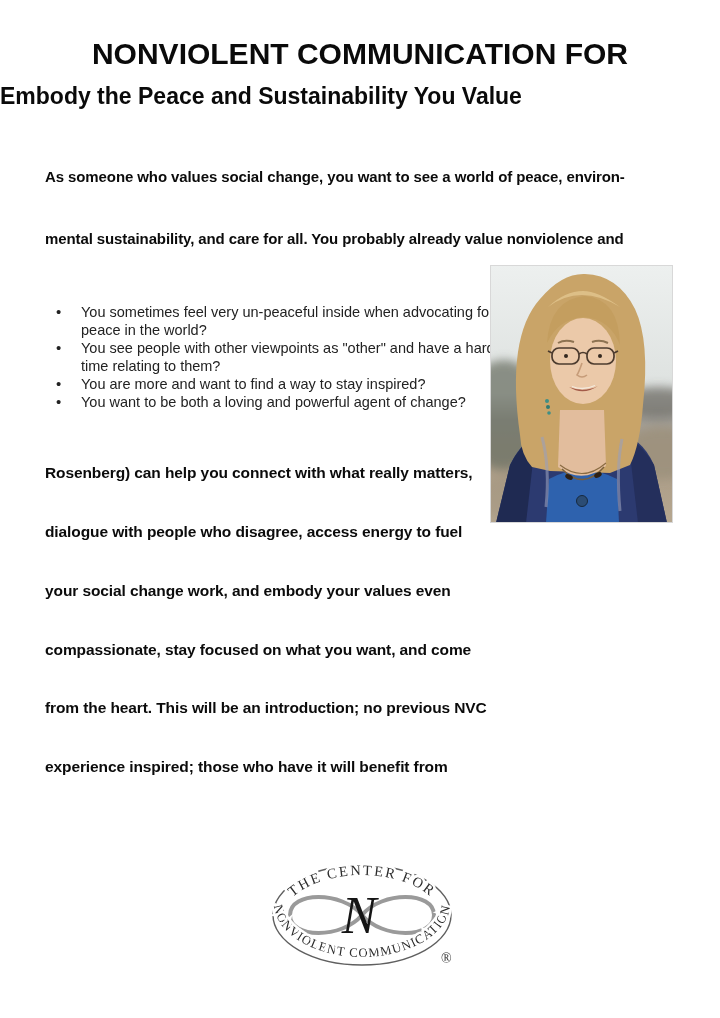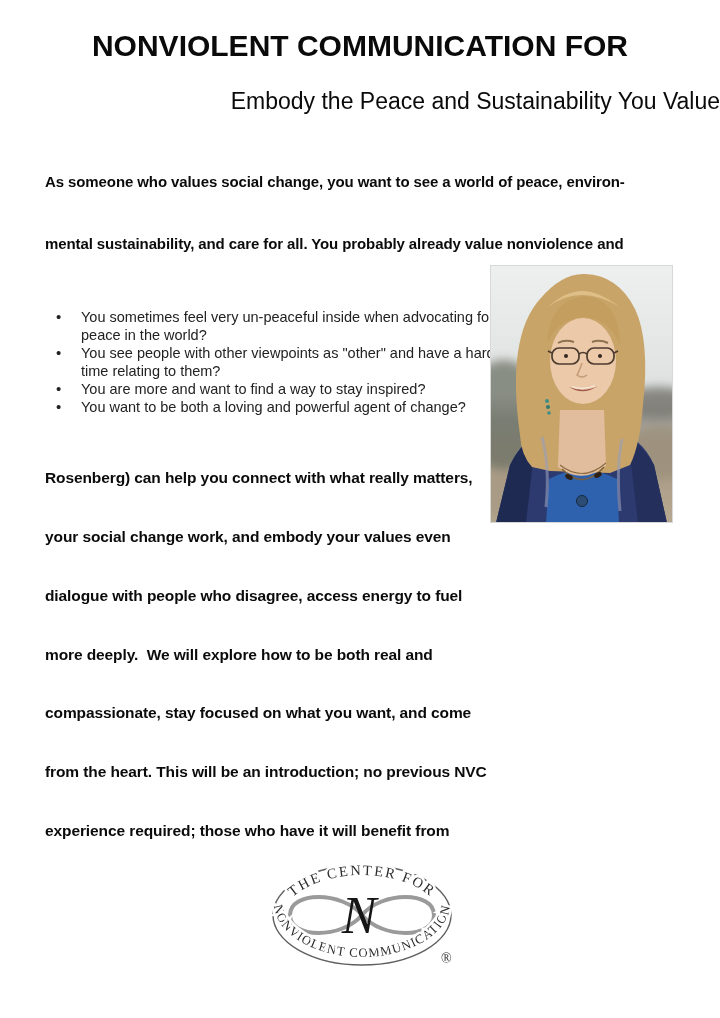--- a/index.html
+++ b/index.html
@@ -1,21 +1,21 @@
 <!DOCTYPE html>
 <html><head>
 <meta charset="utf-8">
 <style>
   html,body{margin:0;padding:0;background:#ffffff;}
   .page{
     position:relative;width:720px;height:1018px;background:#fff;overflow:hidden;
     font-family:"Liberation Sans",sans-serif;color:#0b0b0b;
   }
-  .title{padding-top:26px;text-align:center;font-weight:700;font-size:30px;line-height:40px;color:#0a0a0a;}
-  .subtitle{margin-top:20px;text-align:right;font-weight:400;font-size:23px;line-height:30px;color:#0a0a0a;}
+  .title{padding-top:34px;text-align:center;font-weight:700;font-size:30px;line-height:40px;color:#0a0a0a;}
+  .subtitle{margin-top:7px;text-align:left;font-weight:700;font-size:23px;line-height:30px;color:#0a0a0a;}
   .intro{margin:15px 40px 0 45px;font-weight:700;font-size:15px;line-height:20.5px;letter-spacing:-0.1px;white-space:pre-wrap;}
   .bullets{margin:13px 0 0 45px;width:452px;font-size:14.5px;line-height:18px;color:#222;}
   .bullet-row{display:flex;}
   .bullet-dot{flex:0 0 36px;box-sizing:border-box;padding-left:11px;font-size:15px;color:#222;}
   .bullet-text{flex:1;}
   .main-para{margin:13px 0 0 45px;width:455px;font-weight:700;font-size:15.5px;line-height:19.6px;letter-spacing:-0.1px;white-space:pre-wrap;}
   .photo{position:absolute;left:490px;top:265px;}
   .logo{position:absolute;left:260px;top:853px;}
   .logo-arc-text{font-family:"Liberation Serif",serif;font-size:14.5px;letter-spacing:2px;fill:#2d2d2d;paint-order:stroke;stroke:#ffffff;stroke-width:5px;}
   .logo-arc-text.bottom{font-size:12.8px;letter-spacing:1px;}
@@ -51,26 +51,25 @@
       <span class="bullet-text">You are more and want to find a way to stay inspired?</span>
     </div>
     <div class="bullet-row">
       <span class="bullet-dot">•</span>
       <span class="bullet-text">You want to be both a loving and powerful agent of change?</span>
     </div>
   </div>
 
   <div class="main-para">
     <div>Rosenberg) can help you connect with what really matters,</div>
+    <div>dialogue with people who disagree, access energy to fuel</div>
     <div>your social change work, and embody your values even</div>
-    <div>dialogue with people who disagree, access energy to fuel</div>
-    <div>more deeply.  We will explore how to be both real and</div>
     <div>compassionate, stay focused on what you want, and come</div>
     <div>from the heart. This will be an introduction; no previous NVC</div>
-    <div>experience required; those who have it will benefit from</div>
+    <div>experience inspired; those who have it will benefit from</div>
     
   </div>
 
   <svg class="photo" width="183" height="258" viewBox="0 0 183 258">
     <defs>
       <linearGradient id="bgGrad" x1="0" x2="0" y1="0" y2="1">
         <stop offset="0" stop-color="#edf0ef"></stop>
         <stop offset="0.5" stop-color="#dde1df"></stop>
         <stop offset="0.6" stop-color="#a3a099"></stop>
         <stop offset="0.72" stop-color="#a89a85"></stop>

